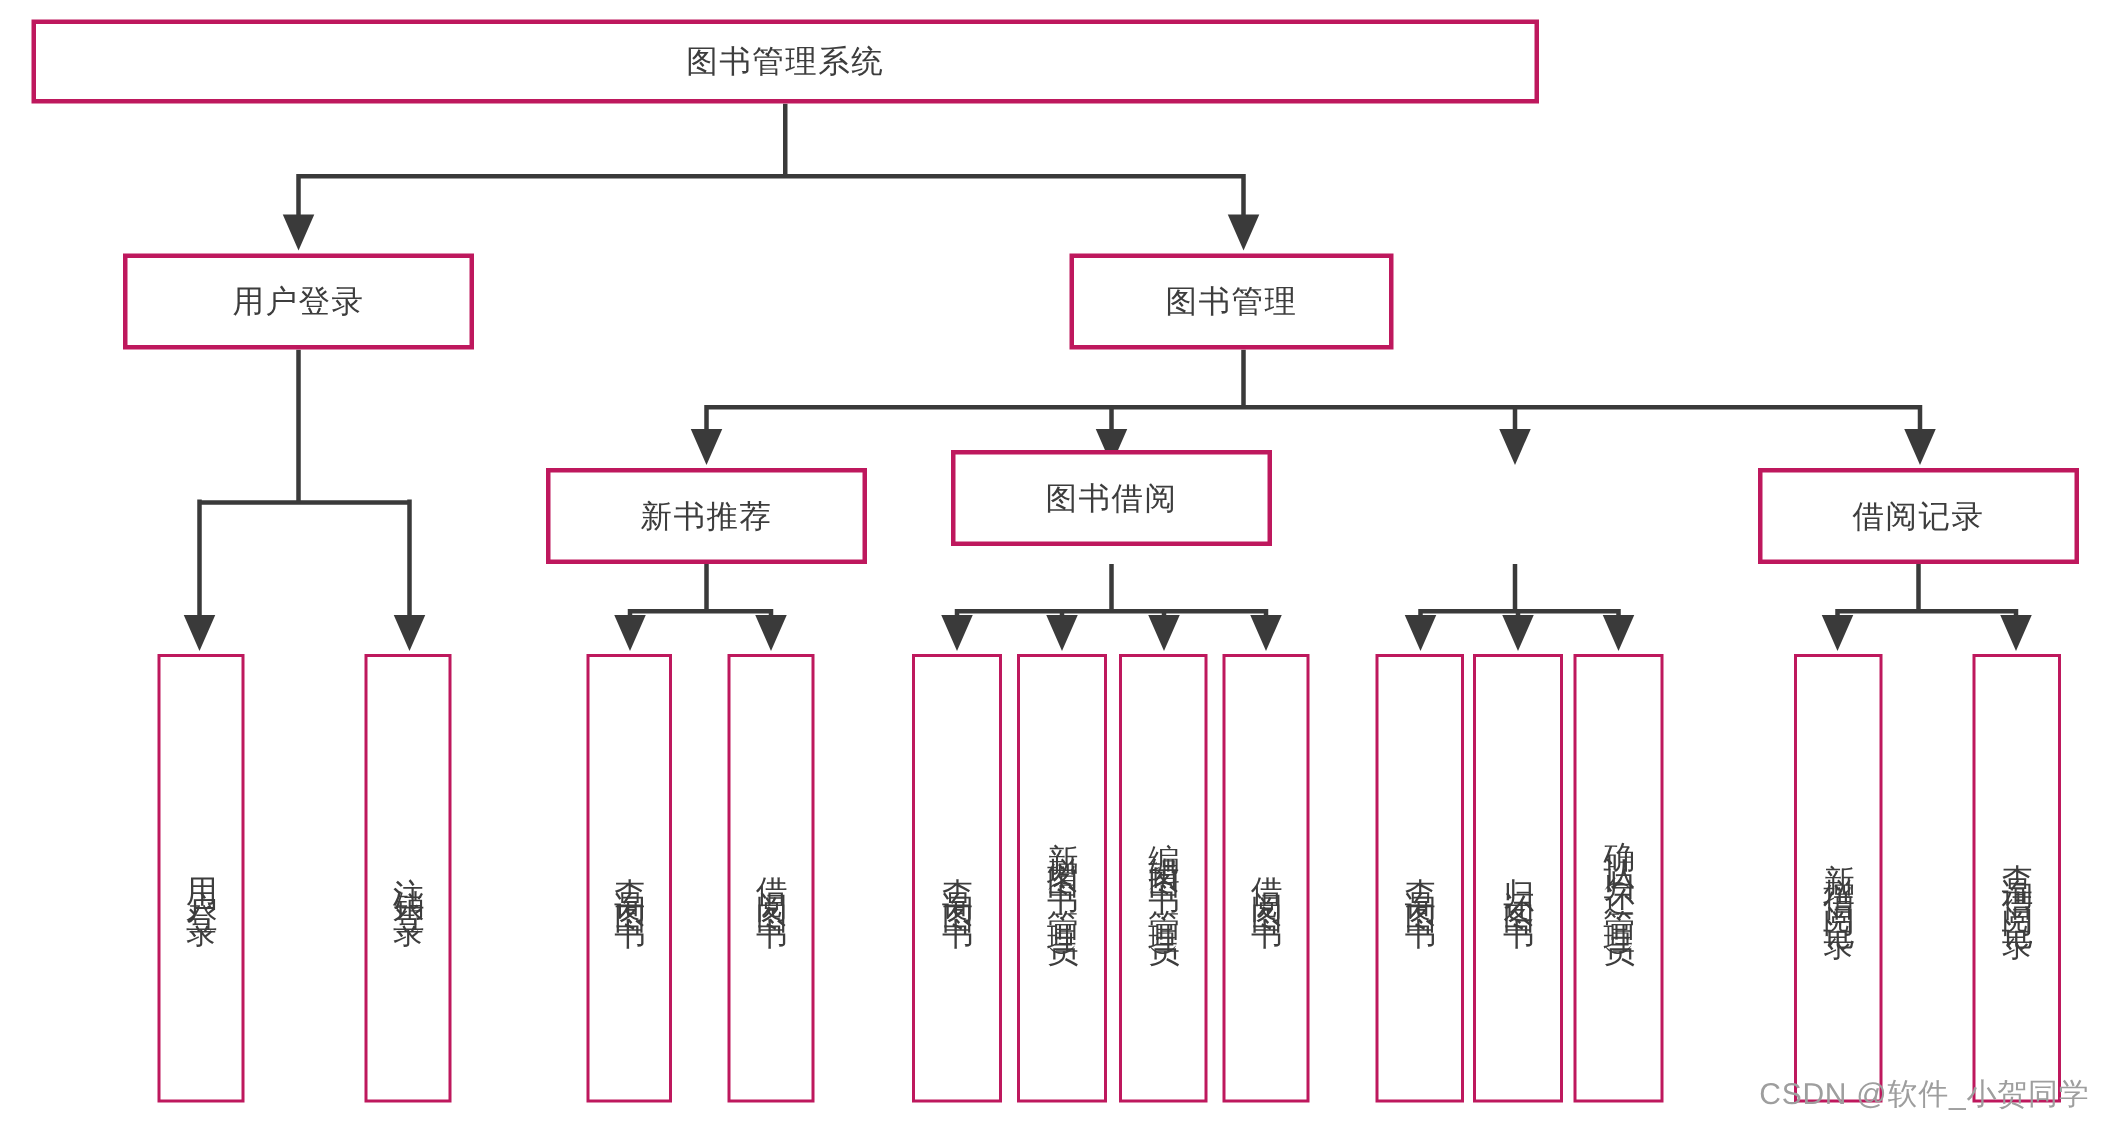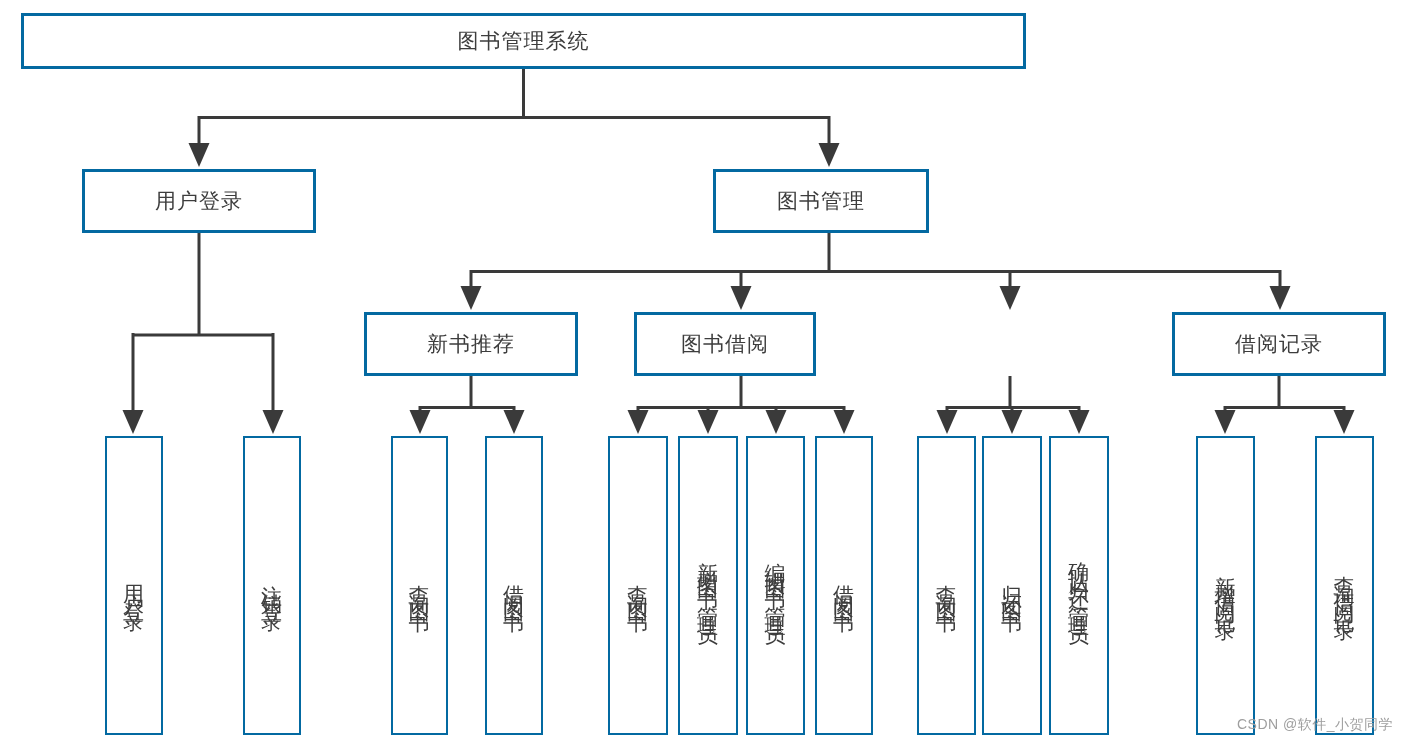--- a/index.html
+++ b/index.html
@@ -3,31 +3,31 @@
 <meta charset="utf-8">
 <style>
   html,body { margin:0; padding:0; background:#ffffff; }
   #stage {
     position:relative; width:1405px; height:747px; background:#ffffff;
     font-family:"Liberation Sans","DejaVu Sans",sans-serif; overflow:hidden;
   }
   #connectors { position:absolute; left:0; top:0; width:1405px; height:747px; }
   .node {
     position:absolute; box-sizing:border-box; background:#ffffff;
-    border:3px solid #0369a1; display:flex; align-items:center; justify-content:center;
+    border:3px solid #be185d; display:flex; align-items:center; justify-content:center;
     color:#3d3d3d;
   }
   .node.h span { font-size:21px; letter-spacing:1px; white-space:nowrap; }
   .node.leaf { border-width:2.5px; }
   .node.leaf span {
     writing-mode:vertical-rl; text-orientation:mixed;
     font-size:21px; letter-spacing:9px; line-height:1;
   }
   #watermark {
-    position:absolute; right:12px; top:716px; font-size:14px;
+    position:absolute; right:12px; top:716px; font-size:20px;
     color:#9e9e9e; letter-spacing:0.5px; white-space:nowrap;
   }
 </style>
 </head>
 <body>
 
 <div id="stage">
 
   <svg id="connectors" viewBox="0 0 1405 747" xmlns="http://www.w3.org/2000/svg">
     <g stroke="#3a3a3a" stroke-width="3" fill="none">
@@ -76,21 +76,21 @@
   <div class="node h" style="left:82px;top:169px;width:234px;height:64px">
     <span>用户登录</span>
   </div>
   <div class="node h" style="left:713px;top:169px;width:216px;height:64px">
     <span>图书管理</span>
   </div>
 
   <div class="node h" style="left:364px;top:312px;width:214px;height:64px">
     <span>新书推荐</span>
   </div>
-  <div class="node h" style="left:634px;top:312px;width:182px;height:64px">
+  <div class="node h" style="left:634px;top:300px;width:214px;height:64px">
     <span>图书借阅</span>
   </div>
   <div class="node h" style="left:1172px;top:312px;width:214px;height:64px">
     <span>借阅记录</span>
   </div>
 
   <div class="node leaf" style="left:105px;top:436px;width:58px;height:299px">
     <span>用户登录</span>
   </div>
   <div class="node leaf" style="left:243px;top:436px;width:58px;height:299px">

